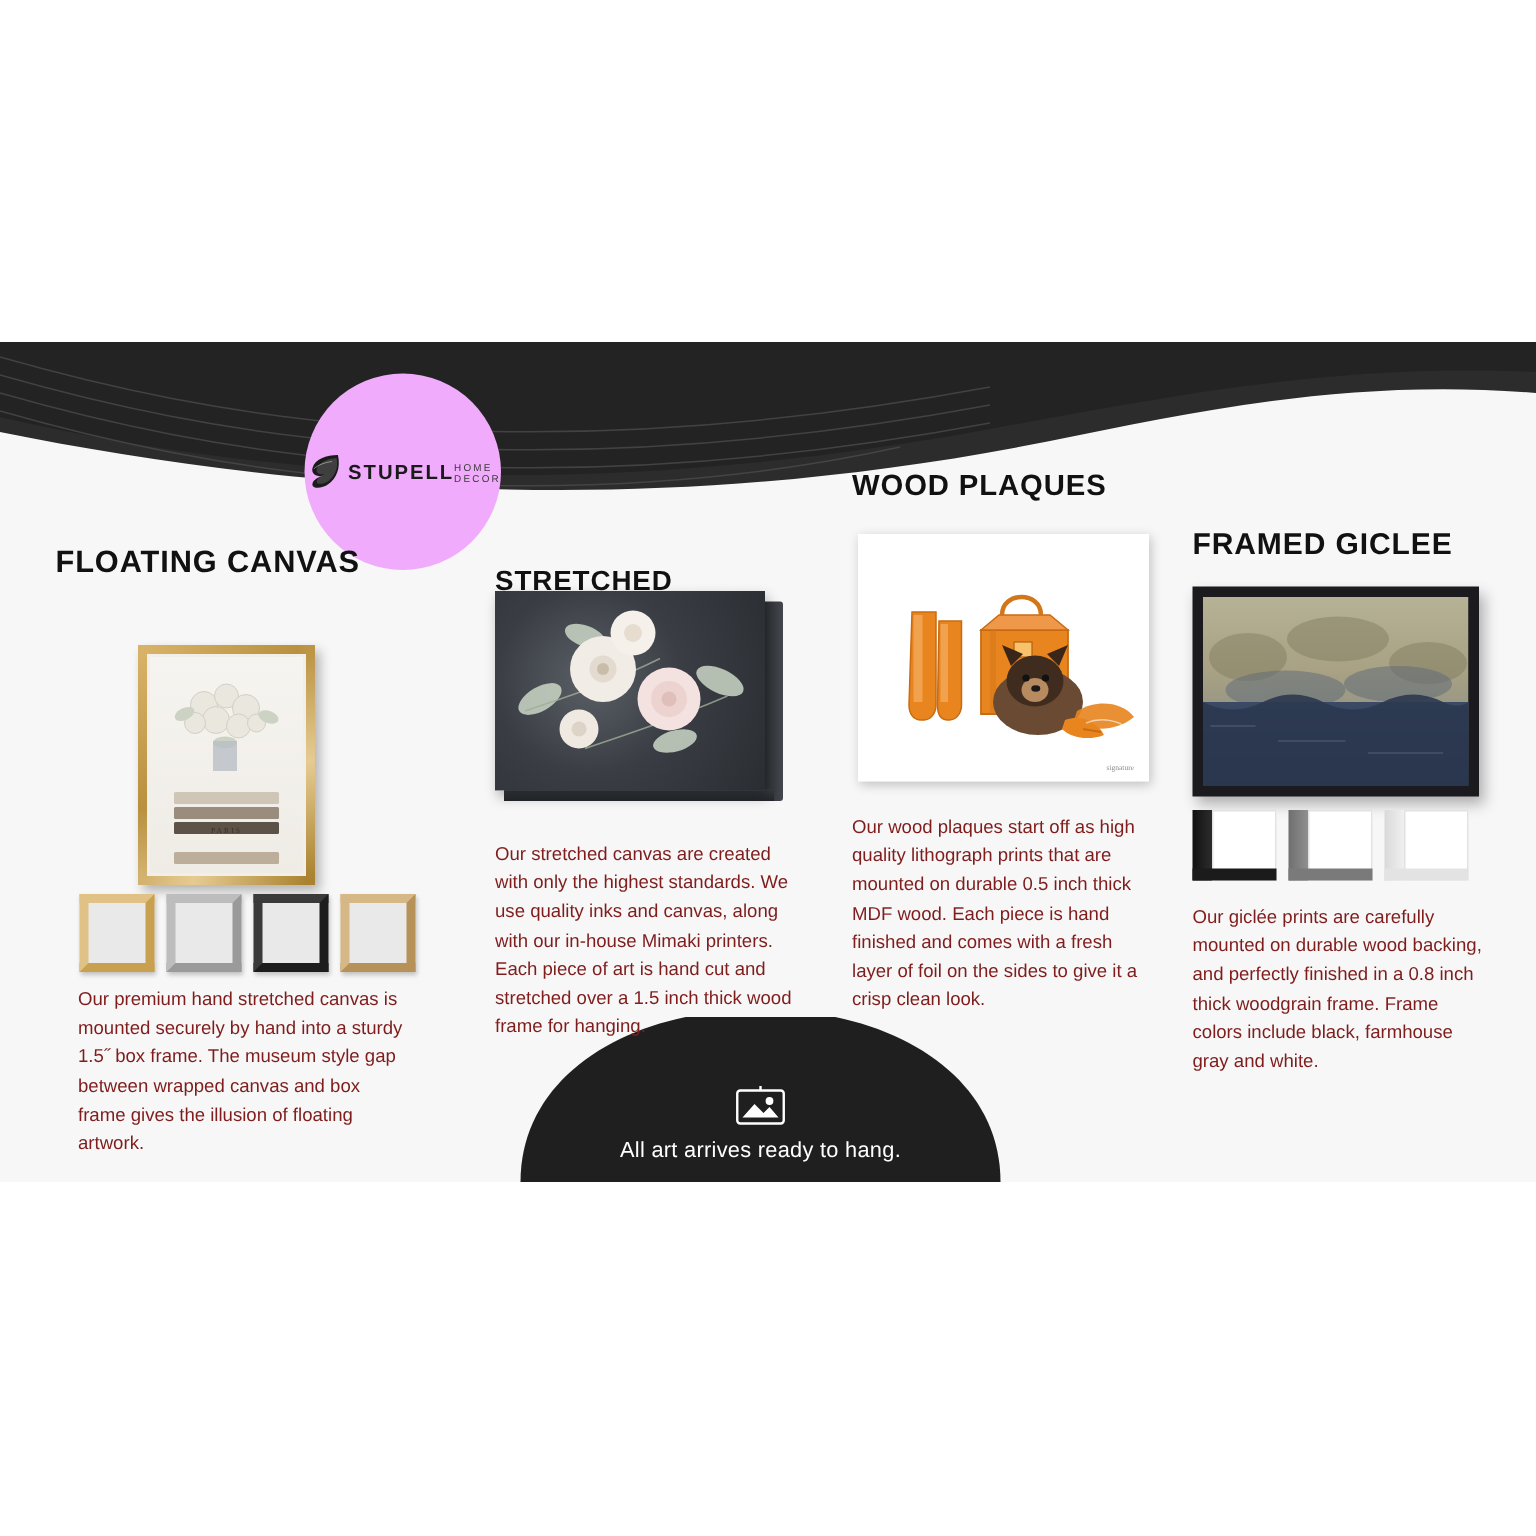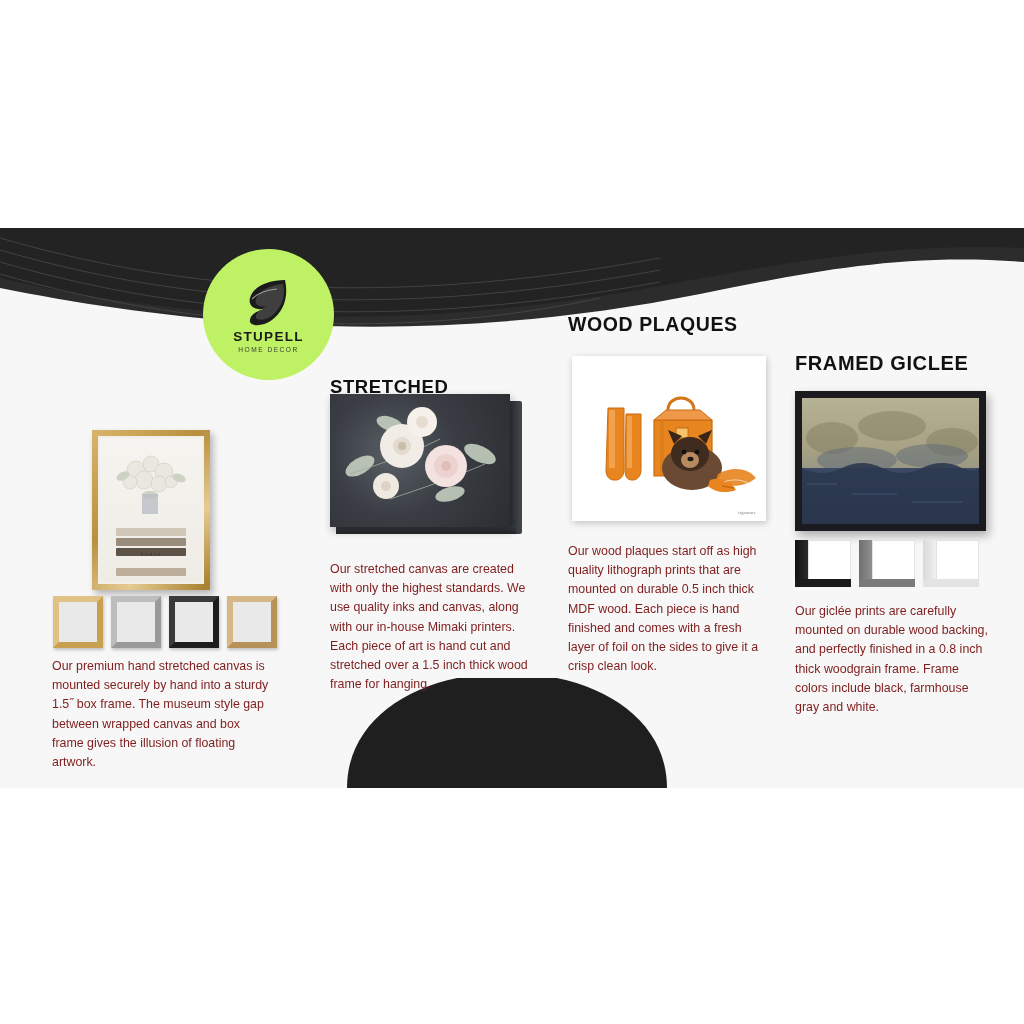--- a/index.html
+++ b/index.html
@@ -40,23 +40,23 @@
   .wave-top svg, .wave-bottom svg, .brand-circle svg {
     display: block;
   }
   .logo-circle {
     position: absolute;
     left: 203px;
     top: 249px;
     width: 131px;
     height: 131px;
     border-radius: 50%;
-    background: #bef264;
+    background: #f0abfc;
     display: flex;
-    flex-direction: column;
+    flex-direction: row;
     align-items: center;
     justify-content: center;
   }
   .logo-mark {
     width: 60px;
     height: 52px;
     margin-bottom: 2px;
   }
   .logo-name {
     font-size: 13.5px;
@@ -330,20 +330,21 @@
       <path d="M46,4 C30,4 14,10 11,22 C9,30 16,34 24,33 C16,36 10,40 11,46 C13,51 25,50 33,44 C44,36 50,22 46,4 Z" fill="#1b1b1b"></path>
       <path d="M44,8 C32,9 20,14 17,23 C15,29 21,32 28,30 C21,33 16,37 17,42 C19,45 28,44 34,39 C43,31 47,19 44,8 Z" fill="#ffffff" opacity="0.16"></path>
       <path d="M13,23 C18,18 28,14 38,13" stroke="#ffffff" stroke-width="1.2" fill="none" opacity="0.5"></path>
     </svg>
     <div class="logo-name">STUPELL</div>
     <div class="logo-sub">HOME DECOR</div>
   </div>
 
   <div class="col" id="col1">
     <div class="col-title">
+      <div>FLOATING CANVAS</div>
     </div>
 
     <div class="ffc-art">
       <div class="ffc-frame"></div>
       <div class="ffc-inner">
         <svg class="bouquet" viewBox="0 0 74 62">
           <g fill="#e9e7de" stroke="#cfccc0" stroke-width="0.6">
             <circle cx="22" cy="16" r="9"></circle>
               <circle cx="37" cy="10" r="8"></circle>
             <circle cx="50" cy="18" r="9"></circle>
@@ -531,14 +532,23 @@
       <div class="fg-prof fgp-white">
         <div class="face"></div>
           <div class="edge"></div>
           <div class="shelf"></div>
       </div>
     </div>
 
     <div class="col-body">Our giclée prints are carefully mounted on durable wood backing, and perfectly finished in a 0.8 inch thick woodgrain frame. Frame colors include black, farmhouse gray and white.</div>
   </div>
 
+  <div class="tagline-wrap">
+    <svg class="tag-icon" viewBox="0 0 34 28">
+      <rect x="1.5" y="4" width="31" height="22" rx="2" fill="none" stroke="#ffffff" stroke-width="1.6"></rect>
+      <path d="M5,22 l8,-9 l6,6 l4,-4 l6,7 Z" fill="#ffffff"></path>
+      <circle cx="23" cy="11" r="2.6" fill="#ffffff"></circle>
+      <path d="M17,4 V1" stroke="#ffffff" stroke-width="1.6"></path>
+    </svg>
+    <div class="tagline">All art arrives ready to hang.</div>
+  </div>
 
 </div>
 
 </body></html>

